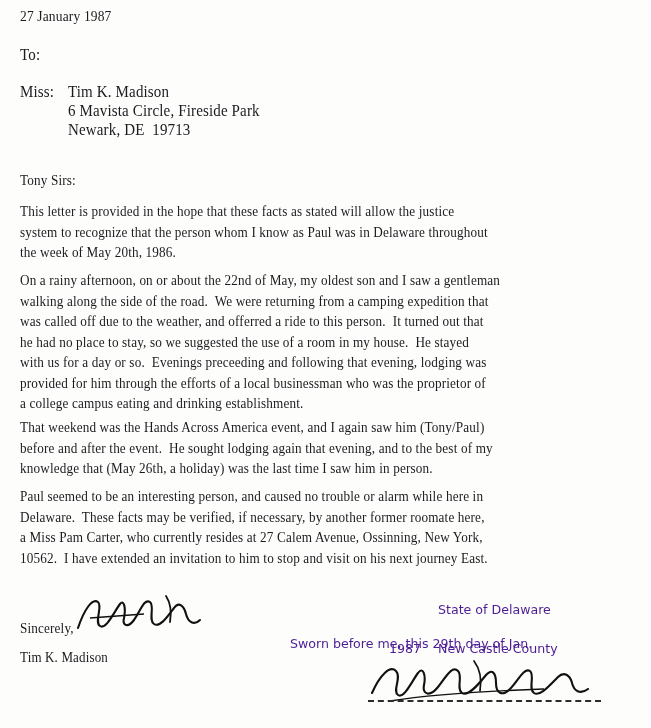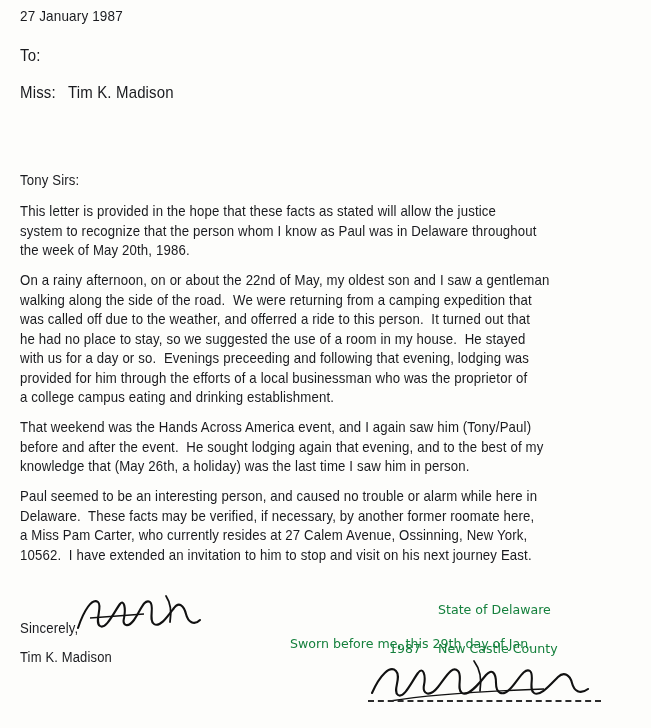--- a/index.html
+++ b/index.html
@@ -23,21 +23,21 @@
     left: 0; top: 0;
     width: 651px;
     height: 728px;
     padding: 0;
     box-sizing: border-box;
     color: #16171a;
   }
   .ln {
     position: absolute;
     white-space: pre;
-    font-family: Liberation Sans, sans-serif;
+    font-family: Liberation Serif, serif;
     font-size: 13.2px;
     letter-spacing: 0.15px;
     color: #1a1b1f;
     transform: scaleY(1.06);
     transform-origin: left top;
   }
   .date {
     left: 20px;
     top: 8px;
     font-size: 13.5px;
@@ -47,41 +47,43 @@
   }
   .dashrule {
     position: absolute;
     height: 0;
     border-top: 2px dashed #2b2b2b;
   }
   .stamp {
     position: absolute;
     font-family: "DejaVu Sans", sans-serif;
     font-size: 12.6px;
-    color: #15803d;
+    color: #4c1d95;
     white-space: pre;
   }
   .para {
     position: absolute;
     width: 640px;
   }
   .para .ln { position: static; display: block; margin: 0 0 4.5px 0; }
 </style>
 </head>
 <body>
 
 <div id="page">
   <div class="doc">
 
     <div class="ln date">27 January 1987</div>
 
     <div class="ln lbl" style="left:20px; top:46px;">To:</div>
 
     <div class="ln lbl" style="left:20px; top:83px;">Miss:</div>
     <div class="ln lbl" style="left:68px; top:83px;">Tim K. Madison</div>
+    <div class="ln lbl" style="left:68px; top:102px;">6 Mavista Circle, Fireside Park</div>
+    <div class="ln lbl" style="left:68px; top:121px;">Newark, DE  19713</div>
 
     <div class="ln" style="left:20px; top:172px;">Tony Sirs:</div>
 
     <div class="para" style="left:20px; top:203px;">
       <span class="ln">This letter is provided in the hope that these facts as stated will allow the justice</span>
       <span class="ln">system to recognize that the person whom I know as Paul was in Delaware throughout</span>
       <span class="ln">the week of May 20th, 1986.</span>
     </div>
 
     <div class="para" style="left:20px; top:272px;">

